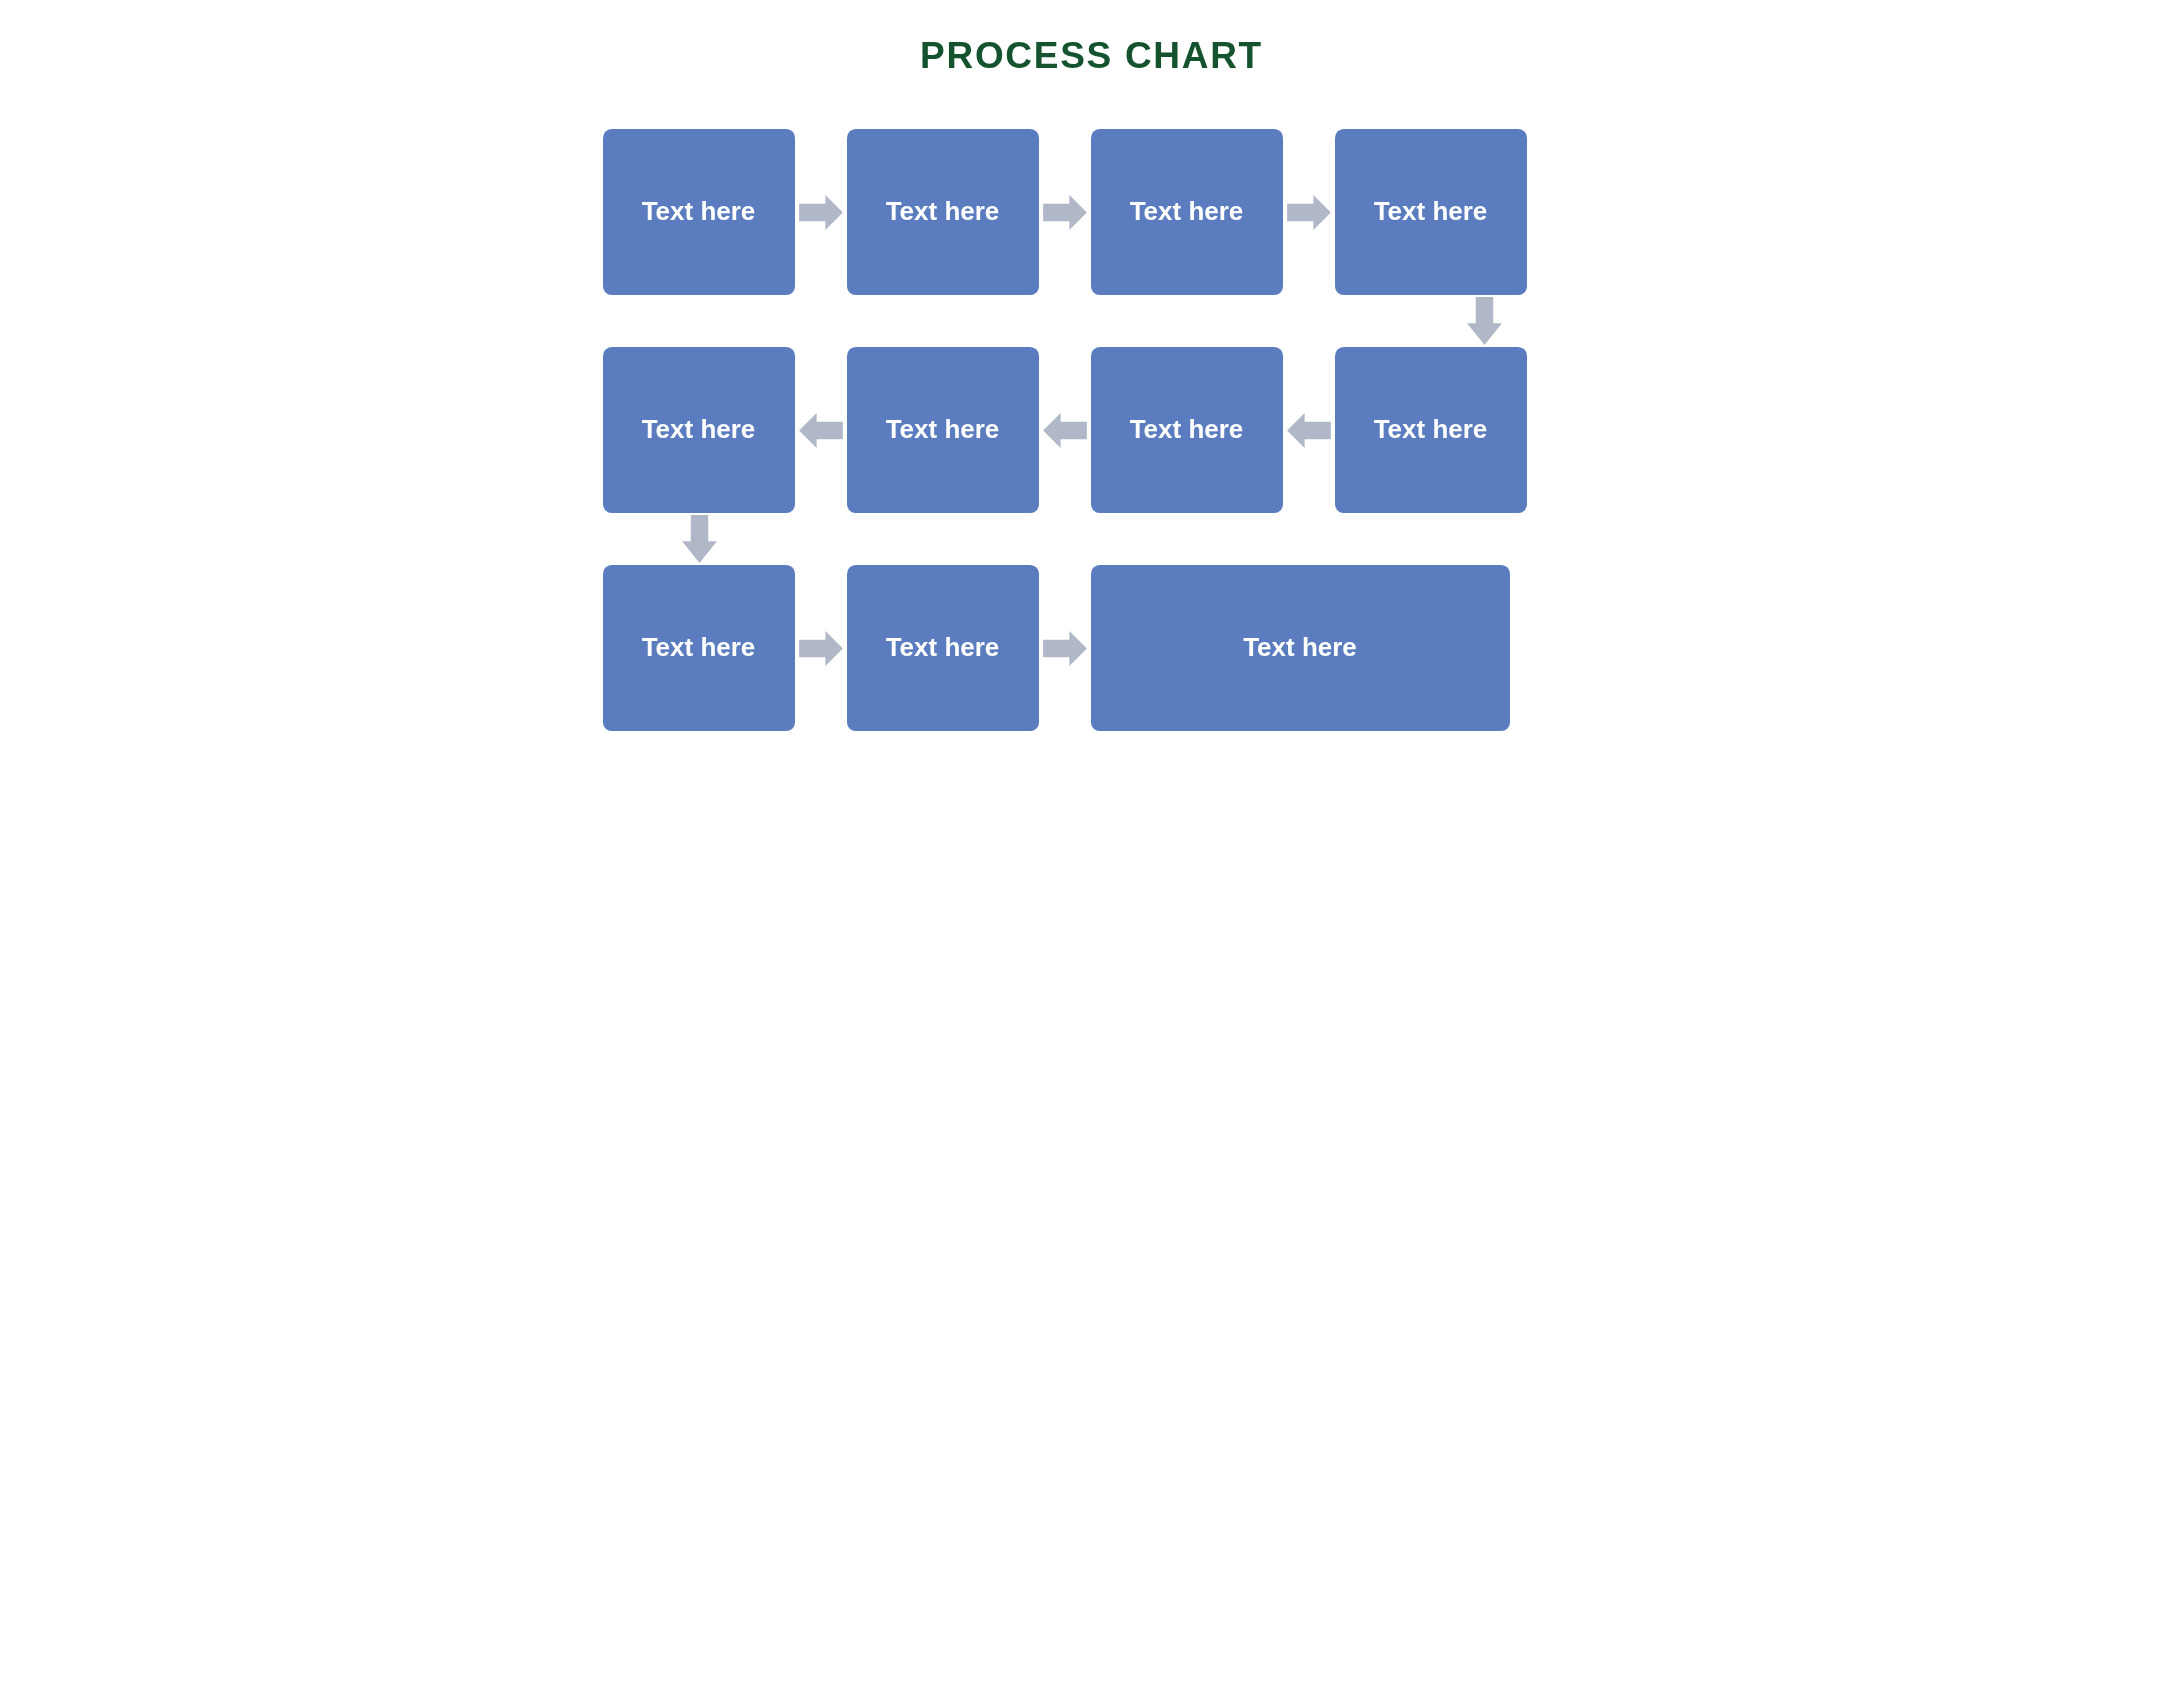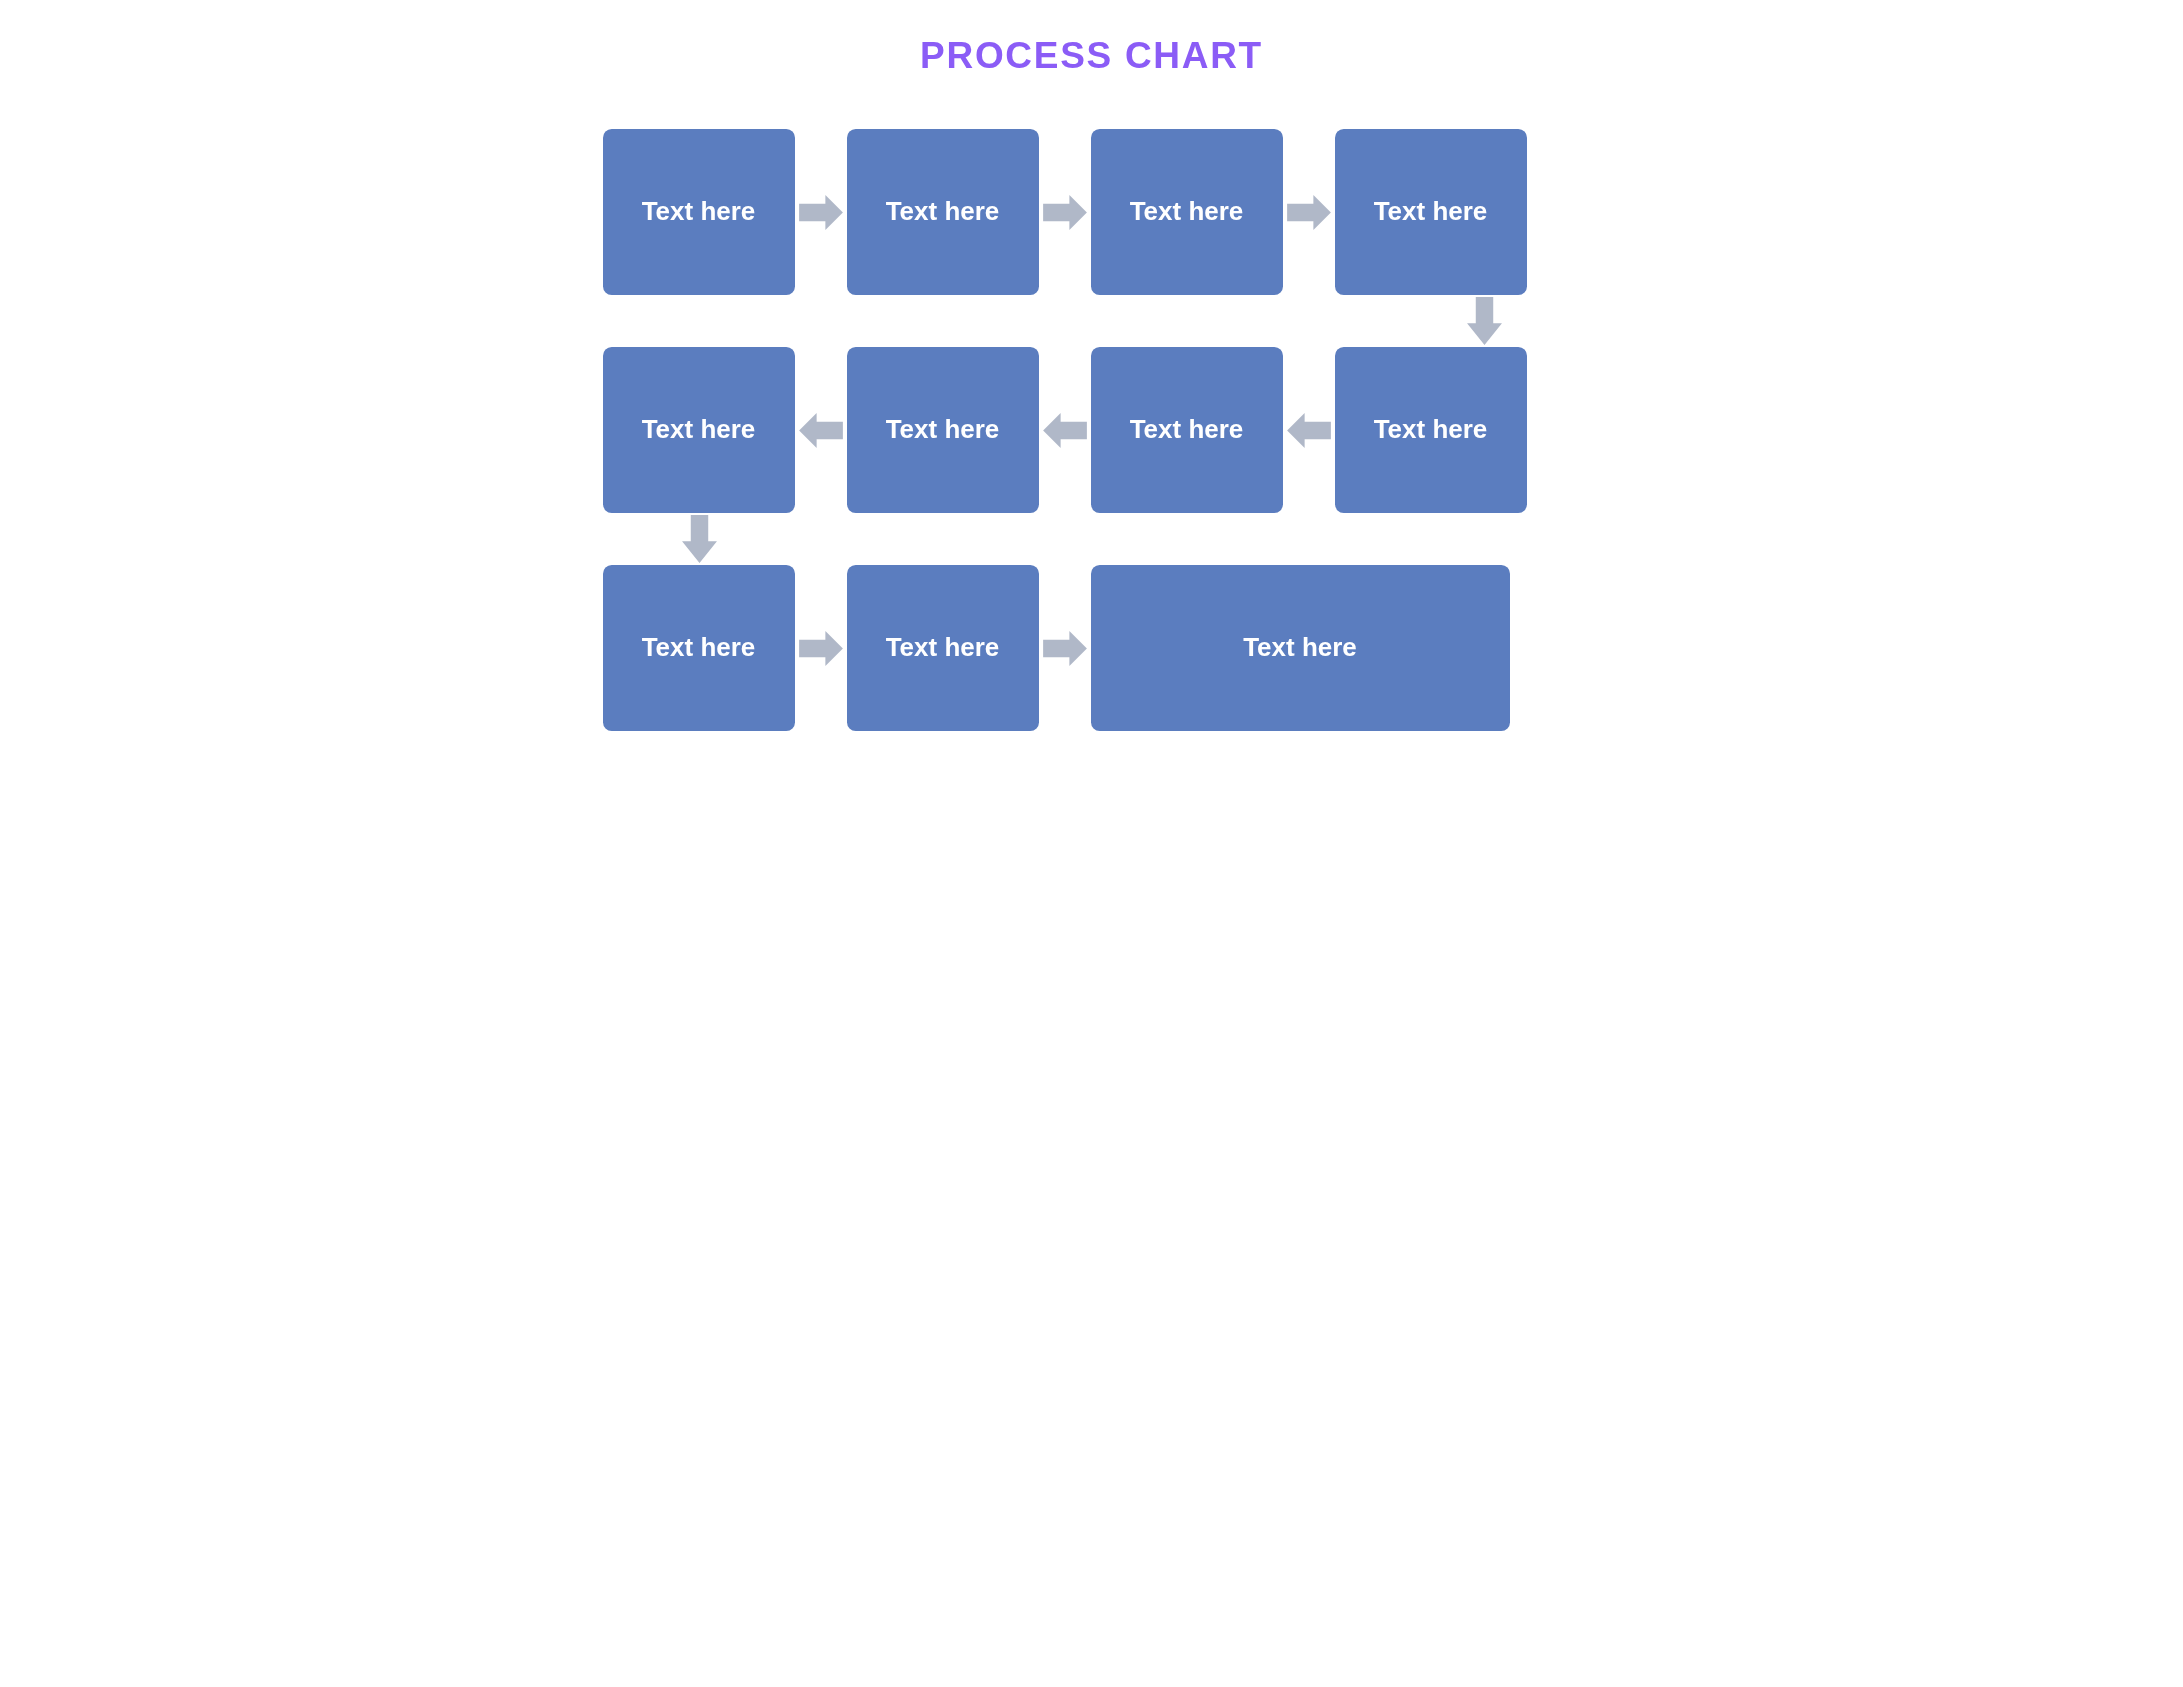--- a/index.html
+++ b/index.html
@@ -20,21 +20,21 @@
 
     .page-container {
       width: 1048px;
       max-width: 100%;
     }
 
     .page-title {
       text-align: center;
       font-size: 37px;
       font-weight: 900;
-      color: #8b5cf6;
+      color: #14532d;
       letter-spacing: 1.7px;
       margin-bottom: 52px;
       font-family: 'Segoe UI', Arial, sans-serif;
     }
 
     .chart-area {
       display: flex;
       flex-direction: column;
       gap: 0;
       padding: 0 35px;

